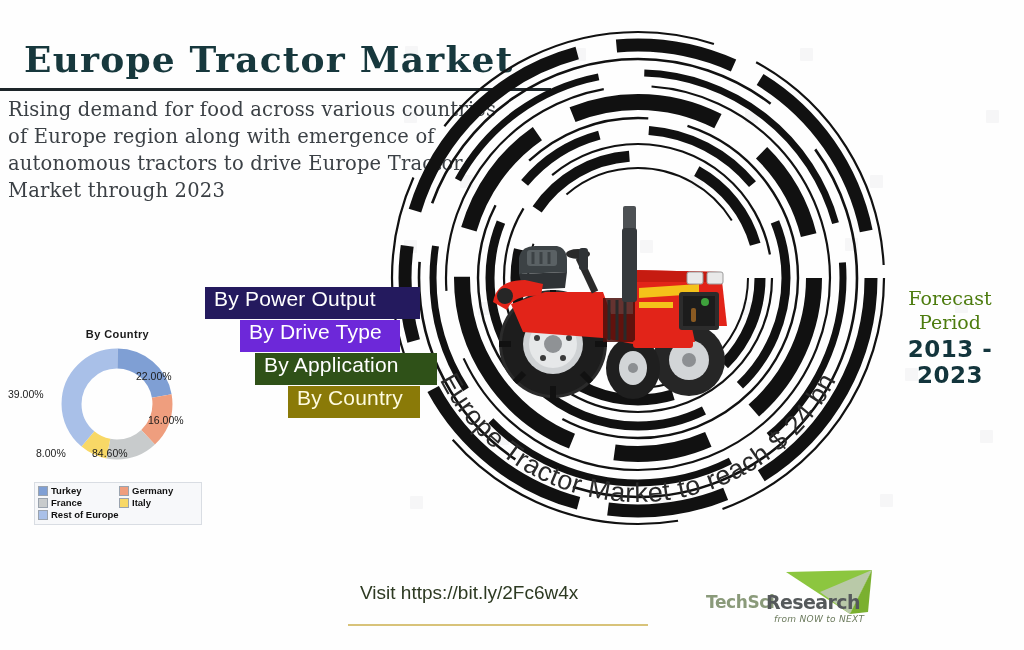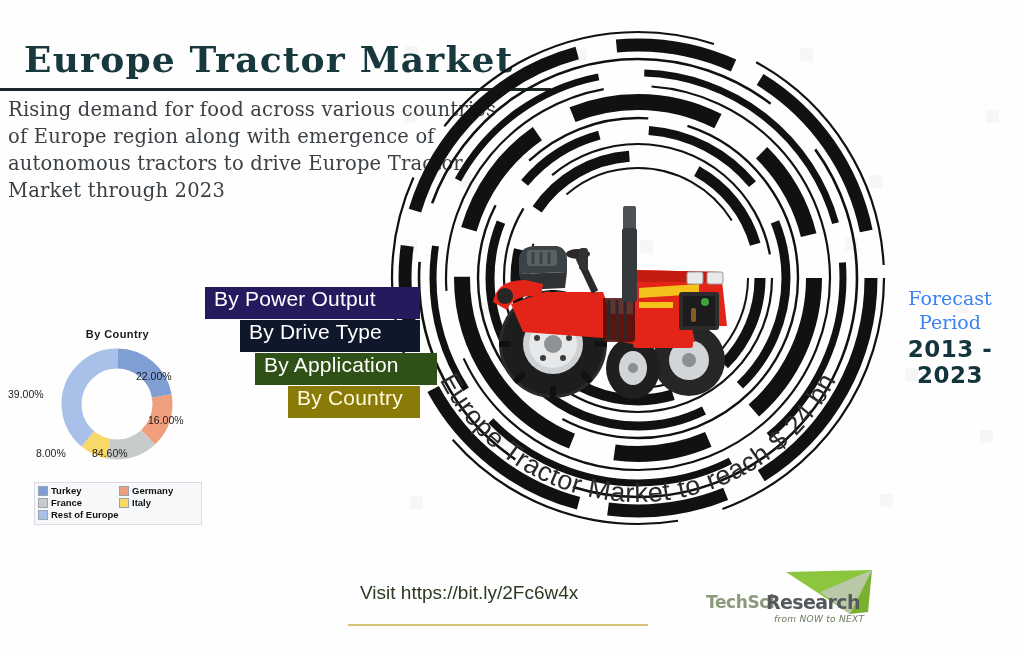--- a/index.html
+++ b/index.html
@@ -59,38 +59,38 @@
   
   .cat{
     position:absolute;height:32px;
     display:flex;align-items:flex-start;
     color:#ffffff;font-size:21px;letter-spacing:.2px;
     font-family:"Liberation Sans", sans-serif;
     white-space:nowrap;
     padding-left:9px;box-sizing:border-box;
   }
   .cat-power{left:205px;top:287px;width:215px;background:#241a5e;}
-  .cat-drive{left:240px;top:320px;width:180px;background:#0f172a;}
+  .cat-drive{left:240px;top:320px;width:160px;background:#6d28d9;}
   .cat-app  {left:255px;top:353px;width:182px;background:#2f5118;}
   .cat-country{left:288px;top:386px;width:132px;background:#8a7a08;color:#fffce0;}
 
   
   .rings{position:absolute;left:378px;top:18px;width:520px;height:520px;}
   .rings svg{display:block;}
 
   
   .tractor{position:absolute;left:483px;top:192px;width:288px;height:216px;}
   .tractor svg{display:block;}
 
   
   .forecast{
     position:absolute;left:880px;top:286px;width:140px;text-align:center;
   }
   .forecast .fc-line{
-    font-family:"DejaVu Serif", serif;font-size:19px;color:#3b82f6;line-height:24px;
+    font-family:"DejaVu Serif", serif;font-size:19px;color:#4d7c0f;line-height:24px;
   }
   .forecast .fc-years{
     font-family:"DejaVu Sans", sans-serif;font-weight:bold;font-size:23px;
     color:#13353c;margin-top:2px;letter-spacing:.5px;
   }
 
   
   .contact{
     position:absolute;left:100px;top:600px;width:215px;text-align:right;
     font-size:14.5px;color:#3d4346;line-height:22px;

